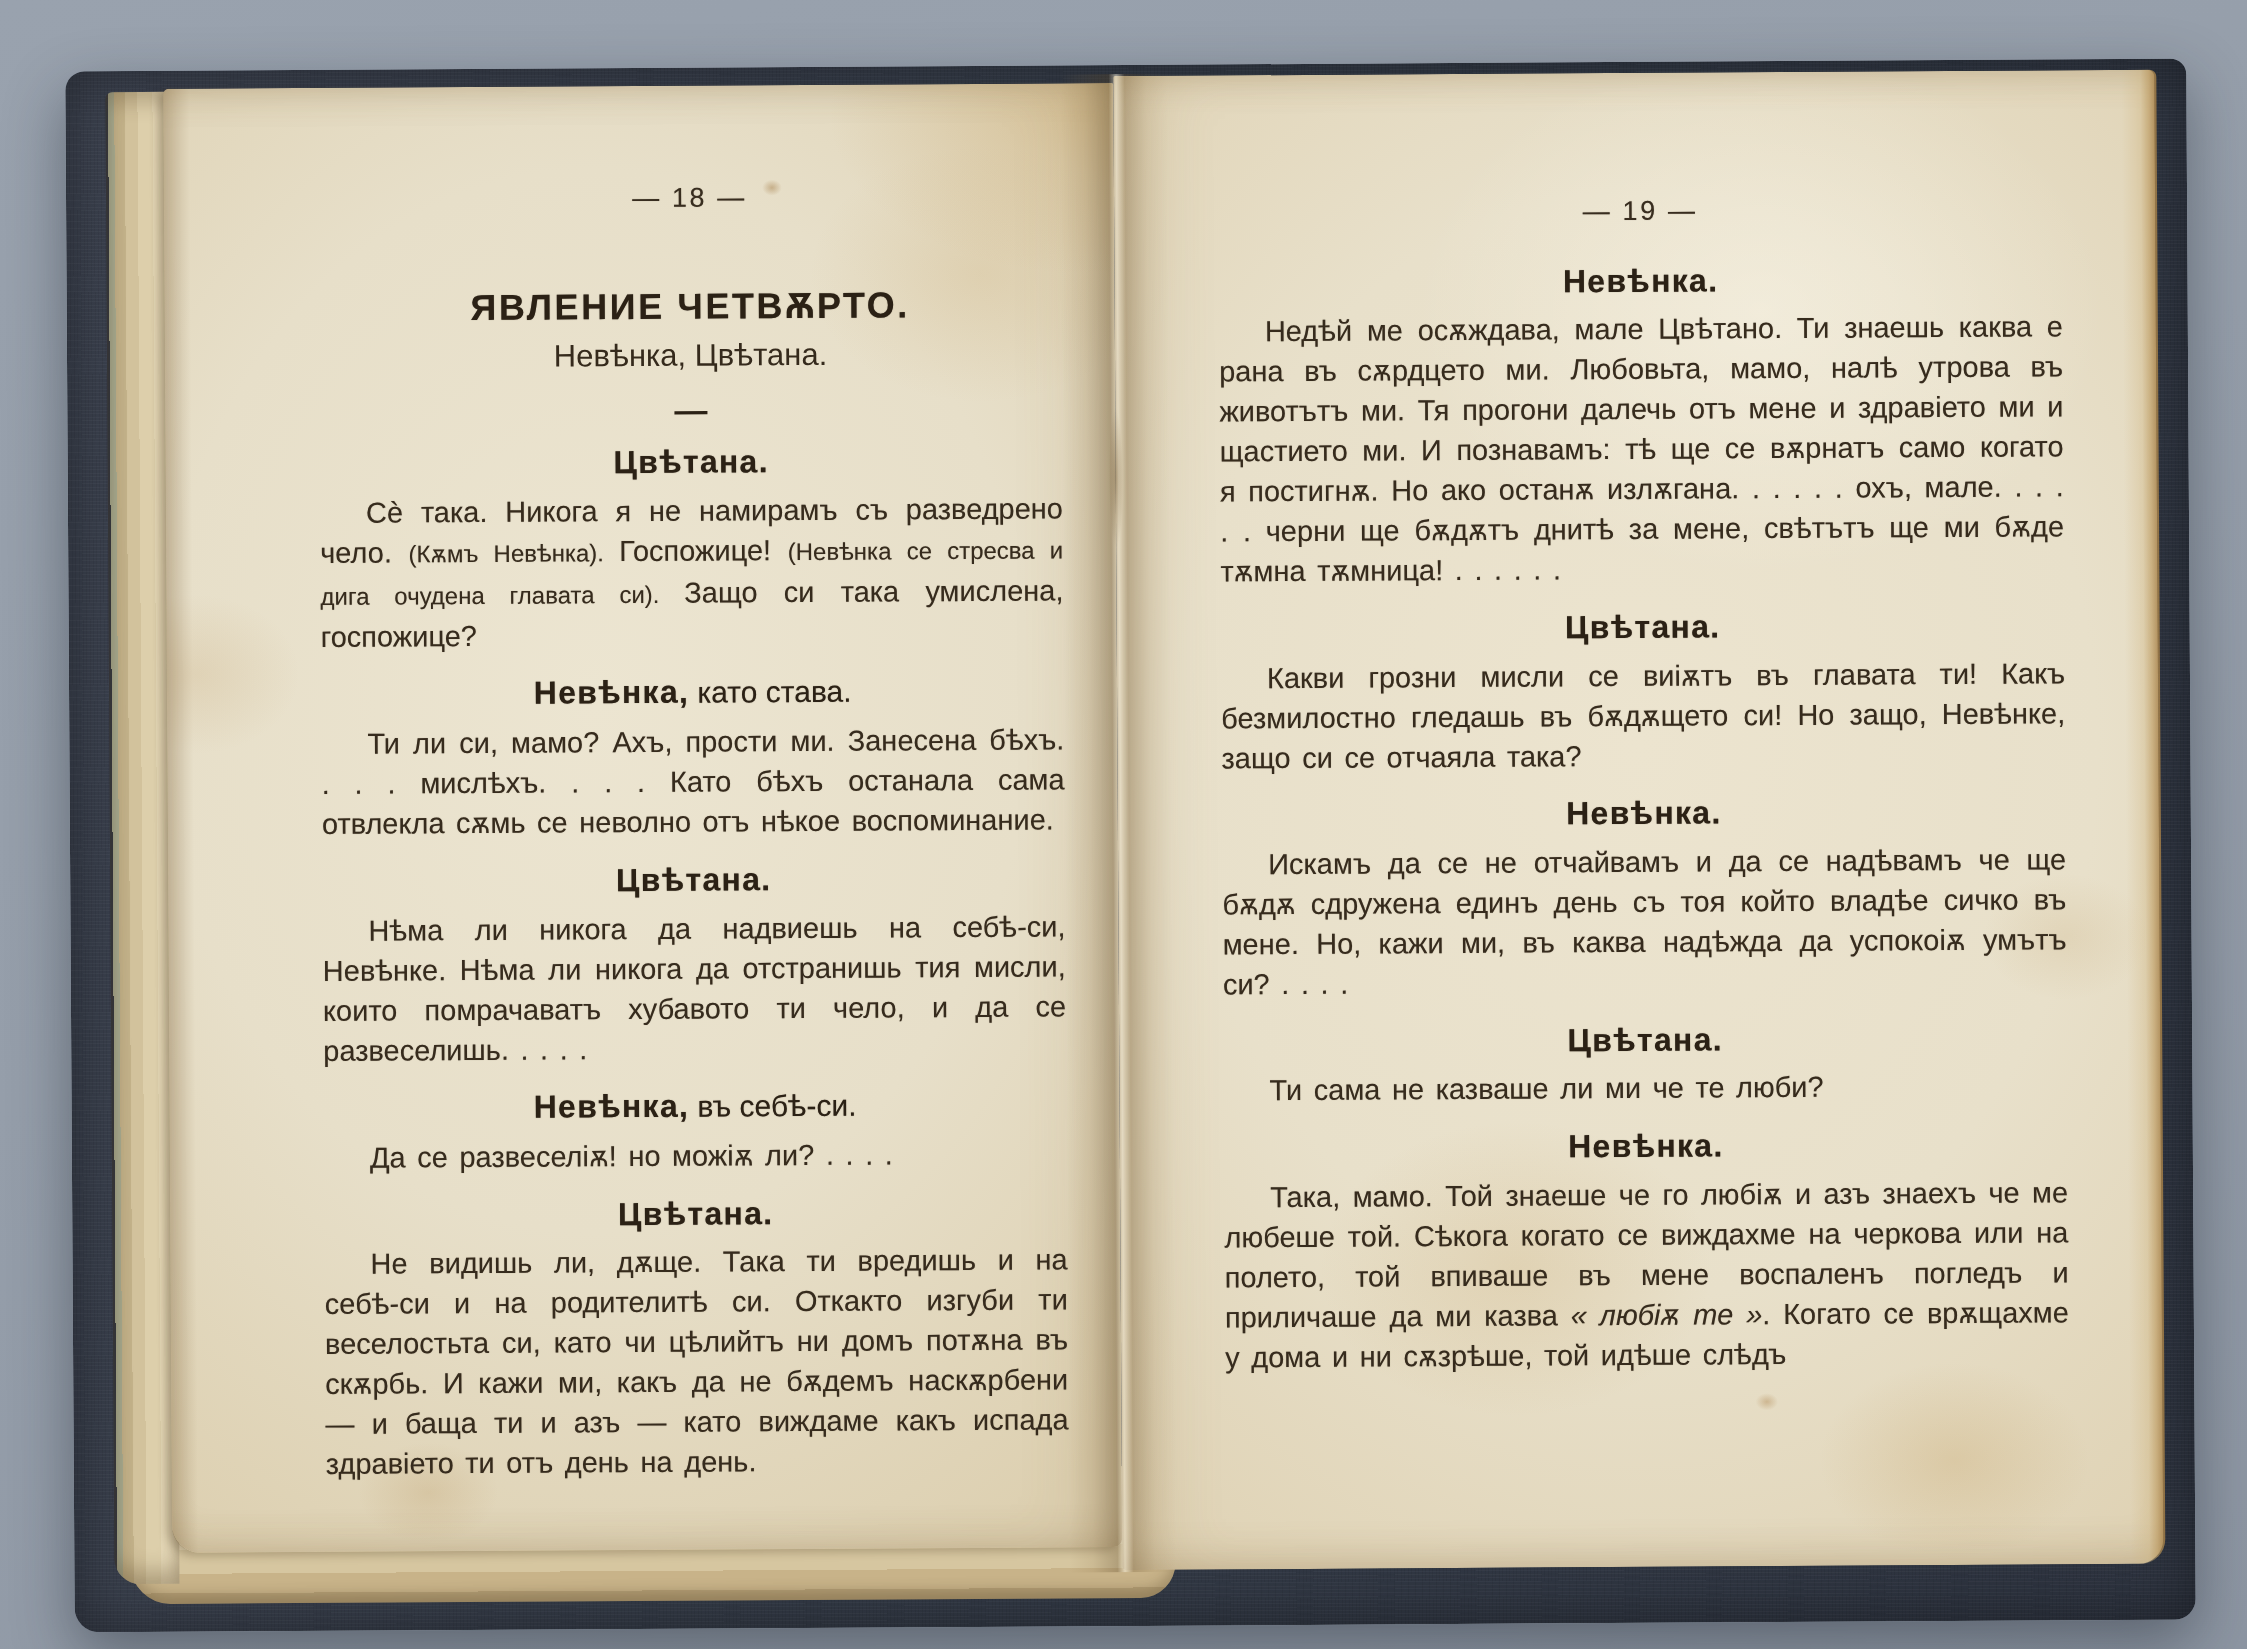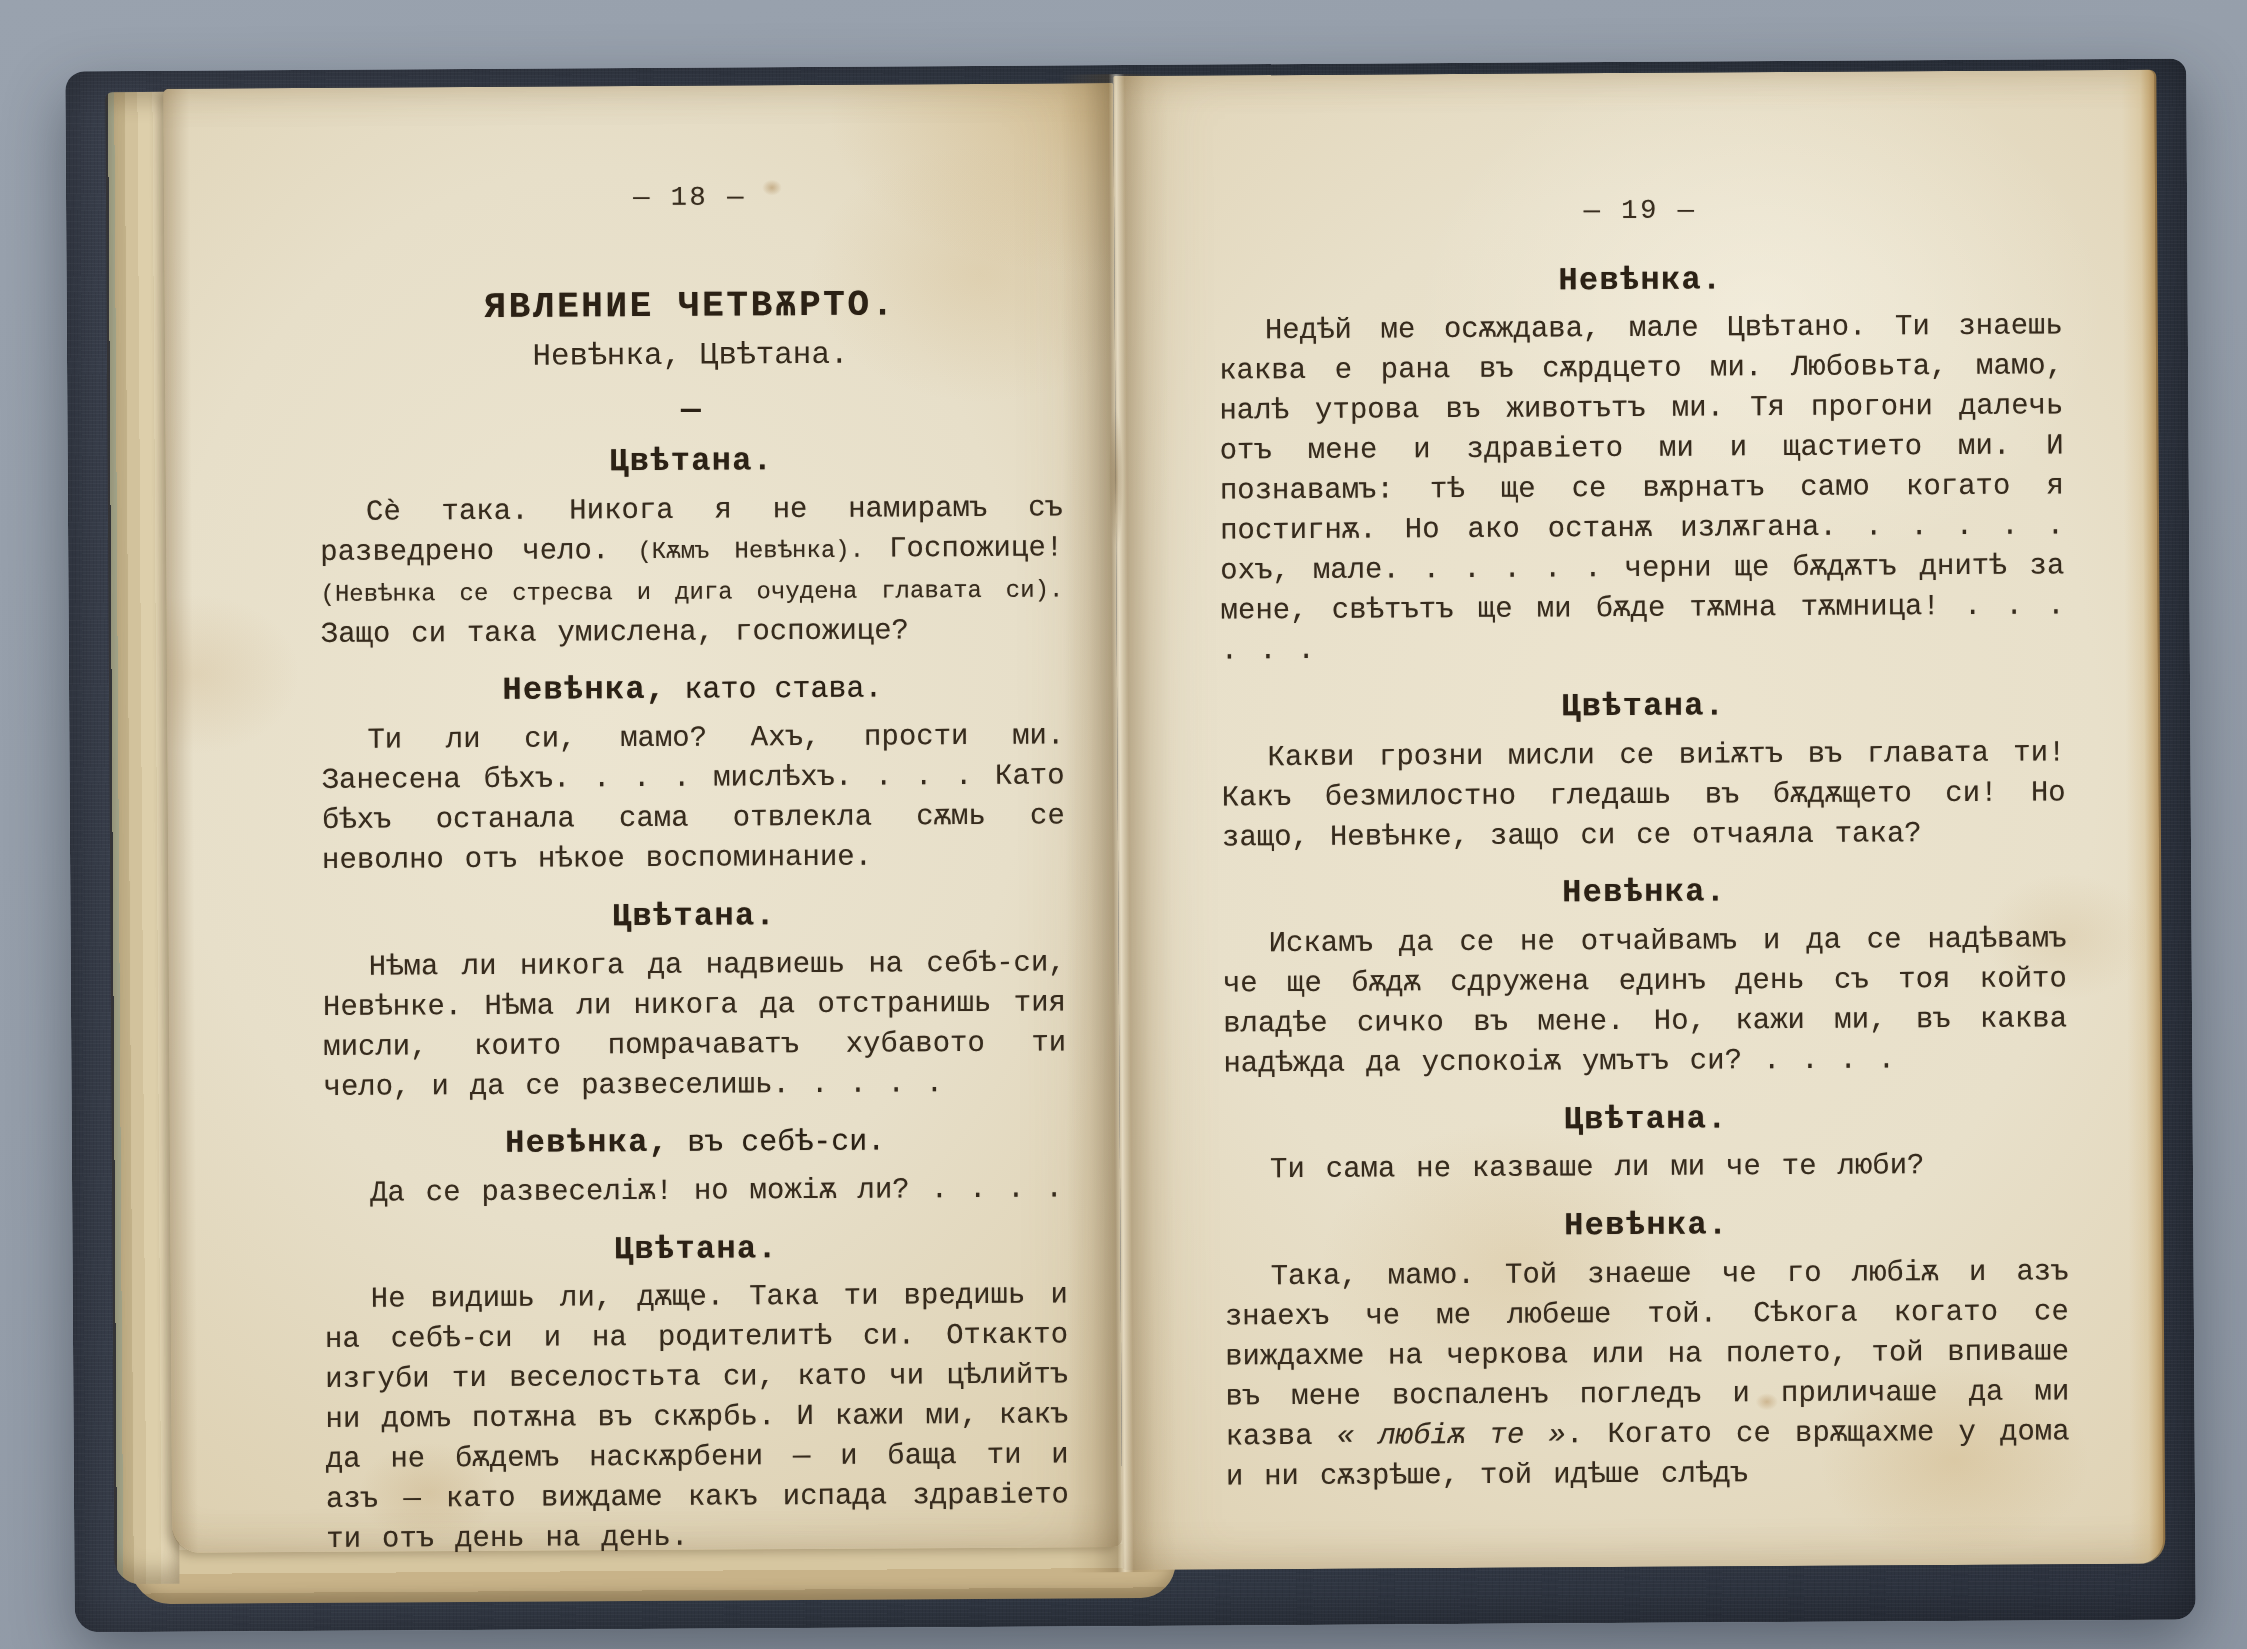--- a/index.html
+++ b/index.html
@@ -1,19 +1,19 @@
 <!DOCTYPE html>
 <html style="font-size:14px"><head>
 <meta charset="utf-8">
 <style>
   html,body{margin:0;padding:0;background:#8f97a4;}
   .stage{
     position:relative;width:2247px;height:1649px;overflow:hidden;
     background:linear-gradient(160deg,#99a2ae 0%,#959eaa 45%,#8d96a3 100%);
-    font-family:Liberation Mono, monospace;
+    font-family:Liberation Sans, sans-serif;
   }
   .book{
     position:absolute;left:70px;top:65px;width:2121px;height:1561px;
     transform:rotate(-0.35deg);
   }
   .cover{
     position:absolute;inset:0;
     border-radius:19.3px 16px 21px 24.6px;
     background:
       radial-gradient(1229px 790px at 52% 42%, rgba(110,120,140,0.10), rgba(0,0,0,0) 70%),

